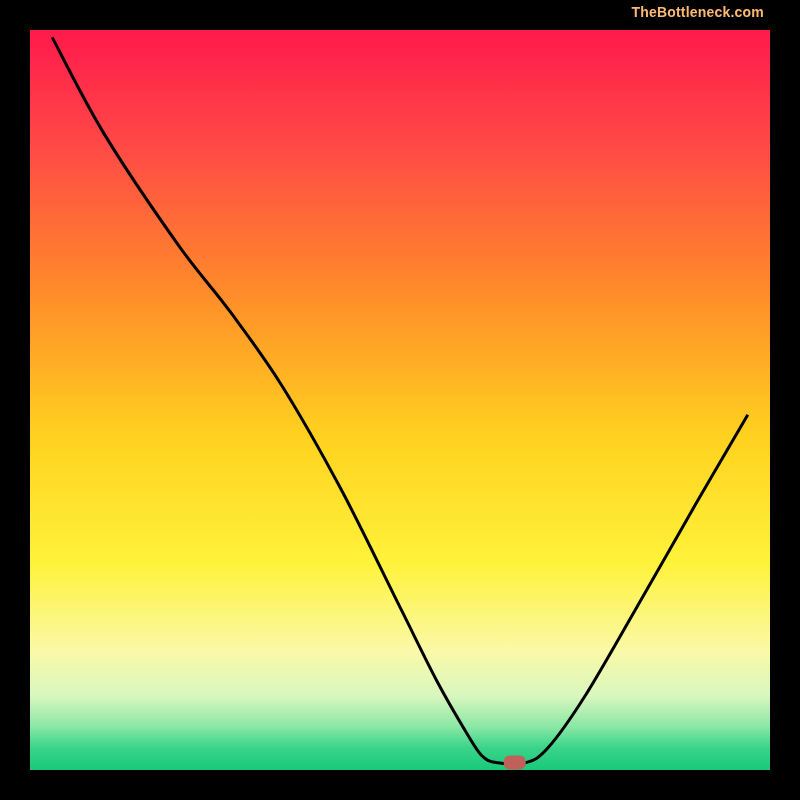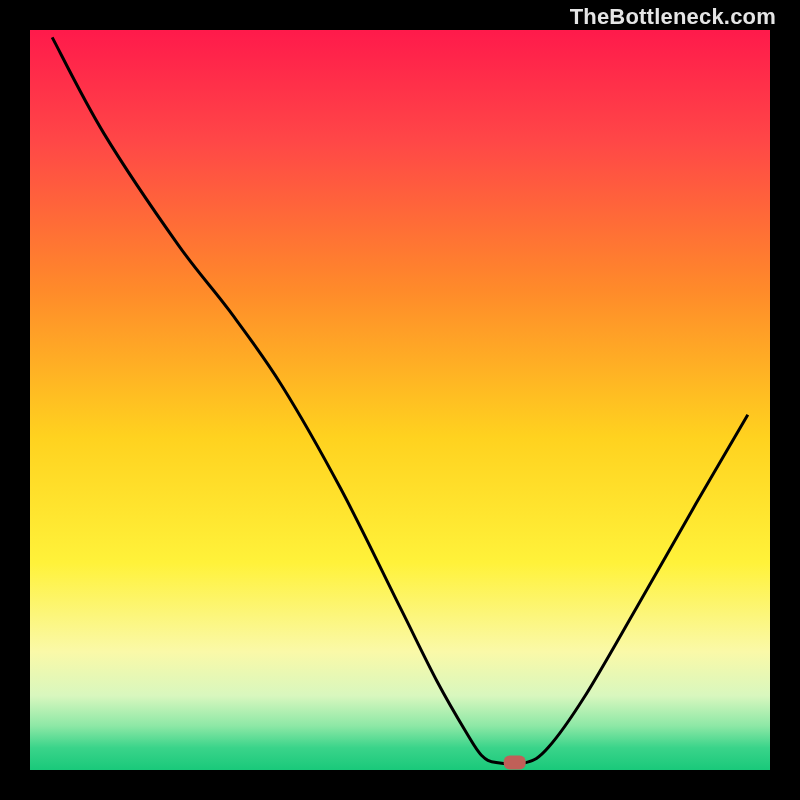--- a/index.html
+++ b/index.html
@@ -13,23 +13,23 @@
   }
   .frame {
     position: relative;
     width: 800px;
     height: 800px;
     background: #000;
   }
   .watermark {
     position: absolute;
     top: 4px;
-    right: 24px;
-    color: #e5e5e5;
-    font-size: 22px;
+    right: 36px;
+    color: #fdba74;
+    font-size: 14px;
     font-weight: 600;
     letter-spacing: 0.2px;
     z-index: 10;
   }
   svg {
     position: absolute;
     top: 0;
     left: 0;
   }
 </style>

